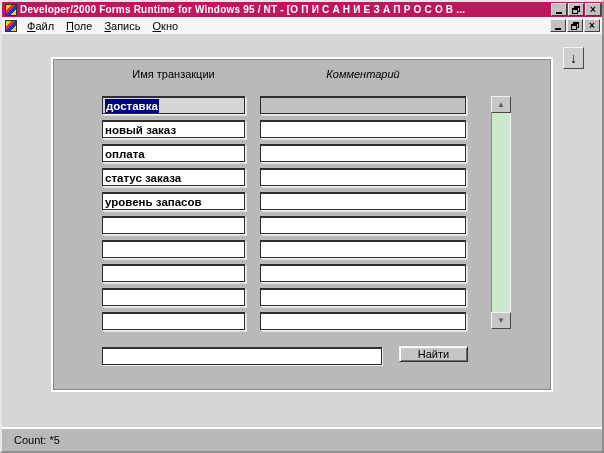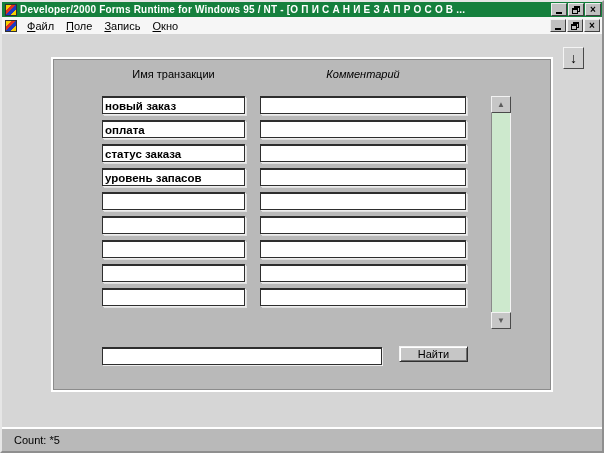--- a/index.html
+++ b/index.html
@@ -8,21 +8,21 @@
     font-family:"Liberation Sans", sans-serif;background:#ffffff;
   }
   .window{
     position:absolute;inset:0;background:#d6d6d6;
     border:2px solid;border-color:#e6e6e6 #8f8f8f #8f8f8f #e6e6e6;
     box-sizing:border-box;
   }
   
   .titlebar{
     position:absolute;left:0;top:0;right:0;height:15px;
-    background:#15803d;color:#fff;display:flex;align-items:center;
+    background:#be185d;color:#fff;display:flex;align-items:center;
     font-size:10px;font-weight:bold;white-space:nowrap;overflow:hidden;justify-content:space-between;
   }
   .app-icon{
     width:12px;height:12px;margin:0 3px;flex:0 0 auto;
     background:linear-gradient(135deg,#f8d000 0%,#f8d000 30%,#e03020 30%,#e03020 48%,#2038c0 48%,#2038c0 75%,#f8d000 75%);
     border:1px solid #303030;box-sizing:border-box;
   }
   .title-text{flex:1 1 auto;overflow:hidden;letter-spacing:0.2px;}
   .winbtns{display:flex;gap:1px;margin-right:1px;flex:0 0 auto;}
   .winbtn{
@@ -161,20 +161,28 @@
   <div class="client">
     <button class="tool-btn">
         <span>↓</span>
       </button>
 
     <div class="panel">
       <div class="col-label name">Имя транзакции</div>
       <div class="col-label comment">Комментарий</div>
 
       <div class="rows">
+          <div class="row current">
+            <div class="field name-field">
+              <span class="val selected">доставка</span>
+            </div>
+            <div class="field comment-field">
+              <span class="val"></span>
+            </div>
+          </div>
           <div class="row">
             <div class="field name-field">
               <span class="val">новый заказ</span>
             </div>
             <div class="field comment-field">
               <span class="val"></span>
             </div>
           </div>
           <div class="row">
             <div class="field name-field">

